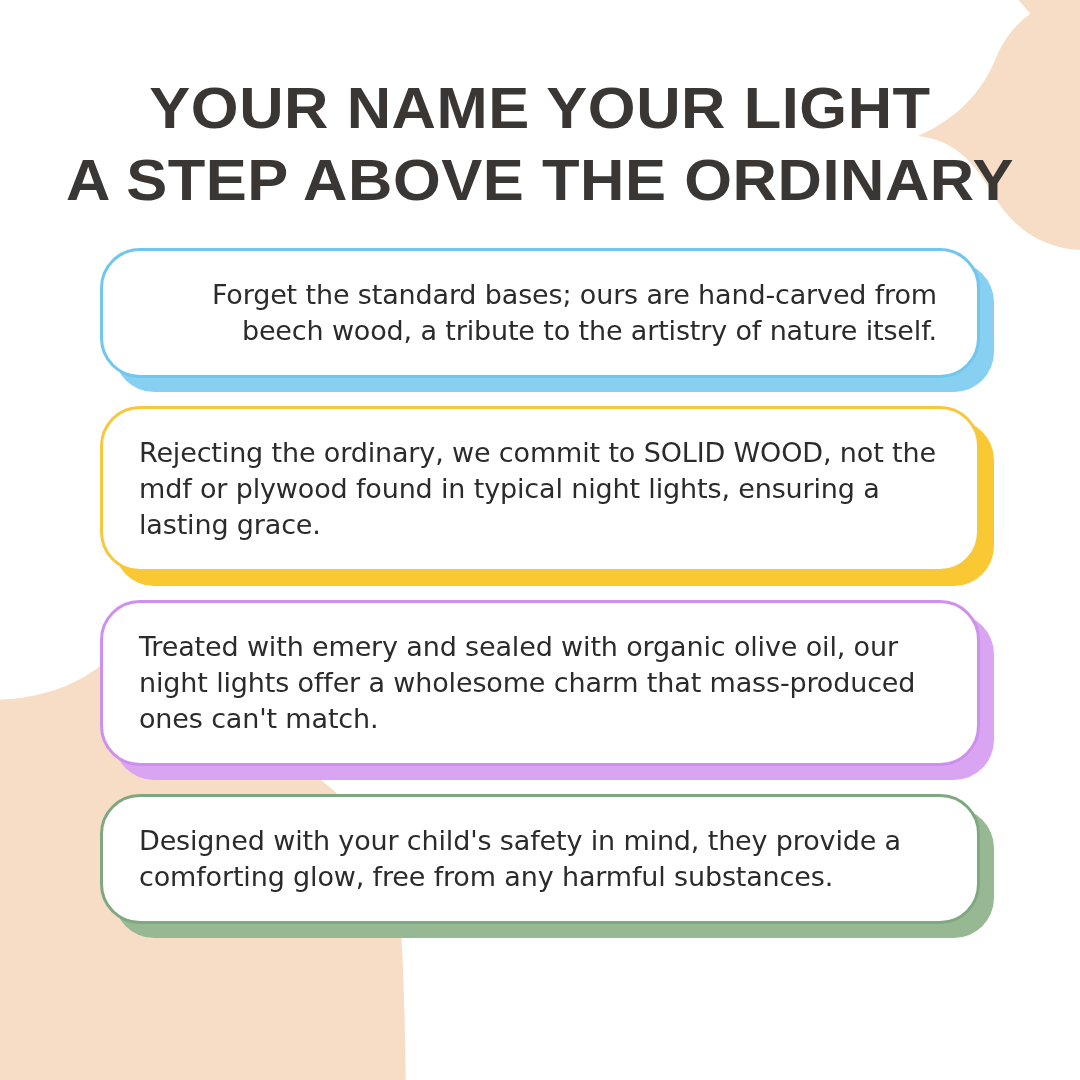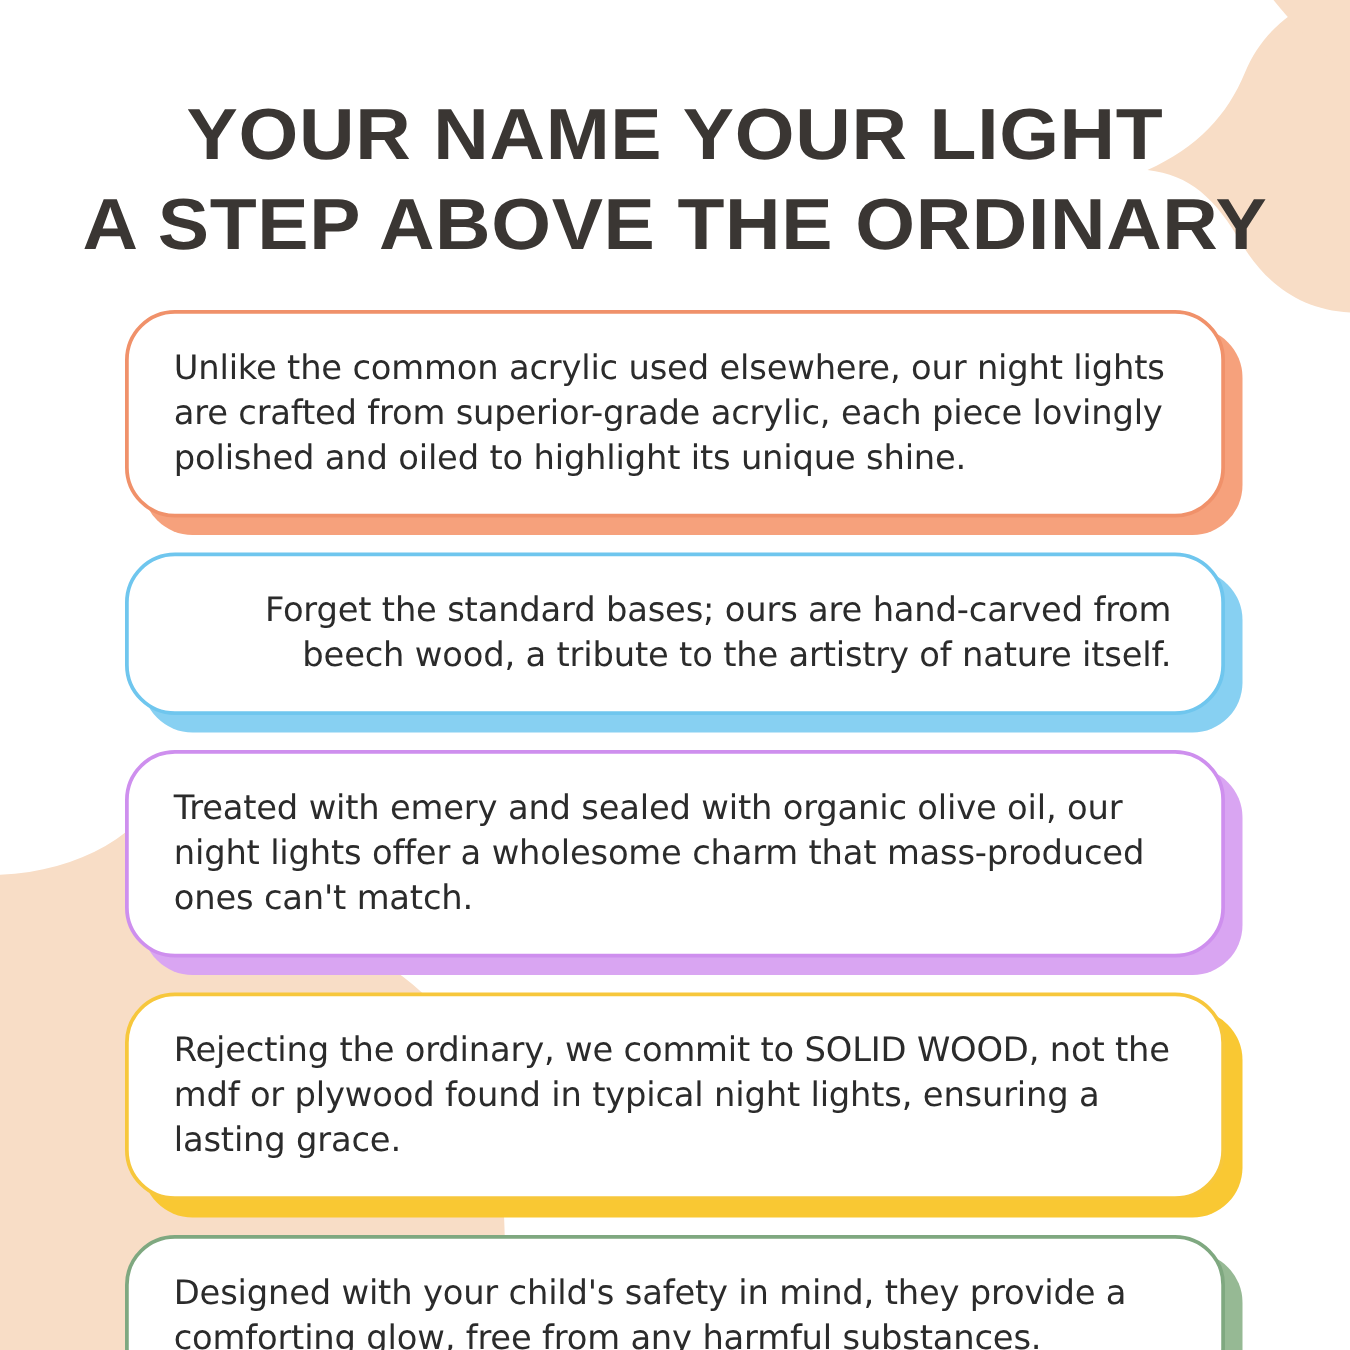--- a/index.html
+++ b/index.html
@@ -120,45 +120,39 @@
     <path d="M-10,1090 L-10,700 C60,700 112,670 140,620 C150,676 176,714 224,730 C300,756 360,800 392,866 C404,918 404,990 406,1090 Z" fill="#F8DDC6"></path>
   </svg>
 
   <div class="heading">
     <span class="heading-line" style="color: rgb(58, 54, 51);">YOUR NAME YOUR LIGHT</span>
     <span class="heading-line" style="color: rgb(58, 54, 51);">A STEP ABOVE THE ORDINARY</span>
   </div>
 
   <div class="cards">
 
-    <div class="card">
-      <div class="card-shadow" style="background: rgb(246, 161, 124);"></div>
-      <div class="card-body" style="border-color: rgb(240, 145, 106);">
-        <p class="card-text">Unlike the common acrylic used elsewhere, our night lights are crafted from superior-grade acrylic, each piece lovingly polished and oiled to highlight its unique shine.</p>
-      </div>
-    </div>
 
     <div class="card">
       <div class="card-shadow" style="background: rgb(135, 208, 242);"></div>
       <div class="card-body" style="border-color: rgb(111, 198, 238); text-align: right;">
         <p class="card-text">Forget the standard bases; ours are hand-carved from beech wood, a tribute to the artistry of nature itself.</p>
       </div>
     </div>
 
     <div class="card">
-      <div class="card-shadow" style="background: rgb(217, 165, 242);"></div>
-      <div class="card-body" style="border-color: rgb(206, 143, 238);">
-        <p class="card-text">Treated with emery and sealed with organic olive oil, our night lights offer a wholesome charm that mass-produced ones can't match.</p>
+      <div class="card-shadow" style="background: rgb(249, 200, 51);"></div>
+      <div class="card-body" style="border-color: rgb(247, 199, 60);">
+        <p class="card-text">Rejecting the ordinary, we commit to SOLID WOOD, not the mdf or plywood found in typical night lights, ensuring a lasting grace.</p>
       </div>
     </div>
 
     <div class="card">
-      <div class="card-shadow" style="background: rgb(249, 200, 51);"></div>
-      <div class="card-body" style="border-color: rgb(247, 199, 60);">
-        <p class="card-text">Rejecting the ordinary, we commit to SOLID WOOD, not the mdf or plywood found in typical night lights, ensuring a lasting grace.</p>
+      <div class="card-shadow" style="background: rgb(217, 165, 242);"></div>
+      <div class="card-body" style="border-color: rgb(206, 143, 238);">
+        <p class="card-text">Treated with emery and sealed with organic olive oil, our night lights offer a wholesome charm that mass-produced ones can't match.</p>
       </div>
     </div>
 
     <div class="card">
       <div class="card-shadow" style="background: rgb(150, 185, 148);"></div>
       <div class="card-body" style="border-color: rgb(127, 168, 128);">
         <p class="card-text">Designed with your child's safety in mind, they provide a comforting glow, free from any harmful substances.</p>
       </div>
     </div>
 

